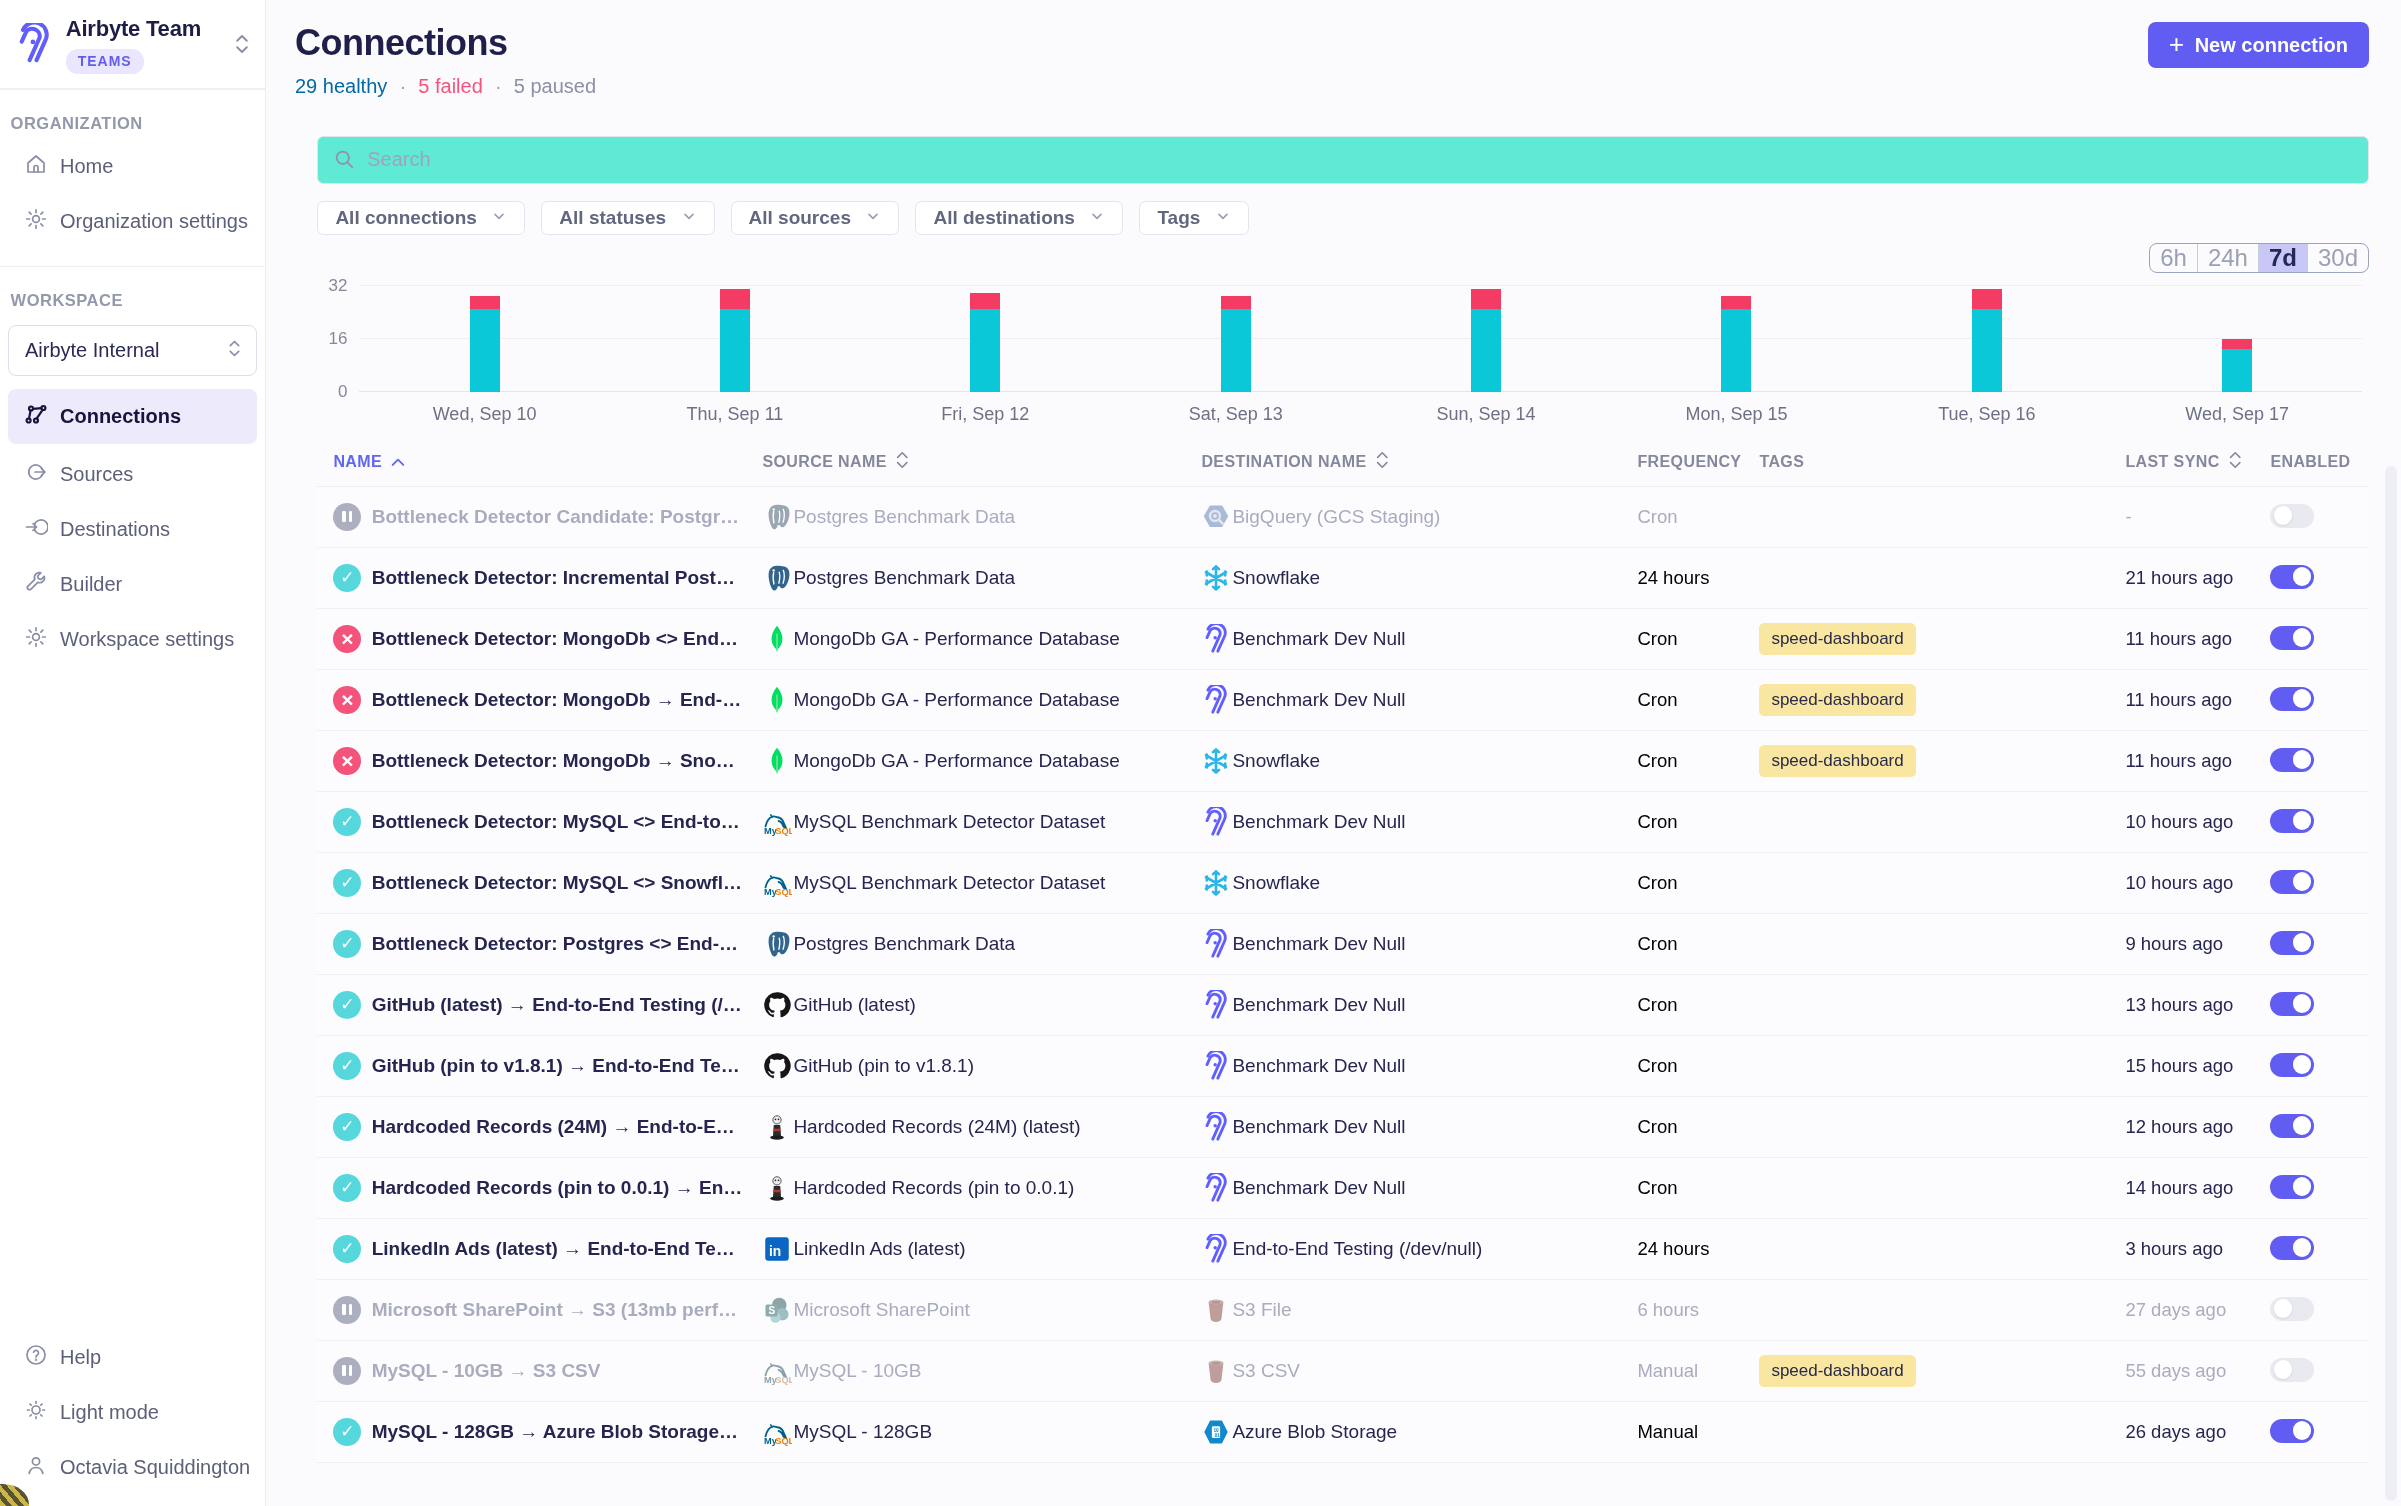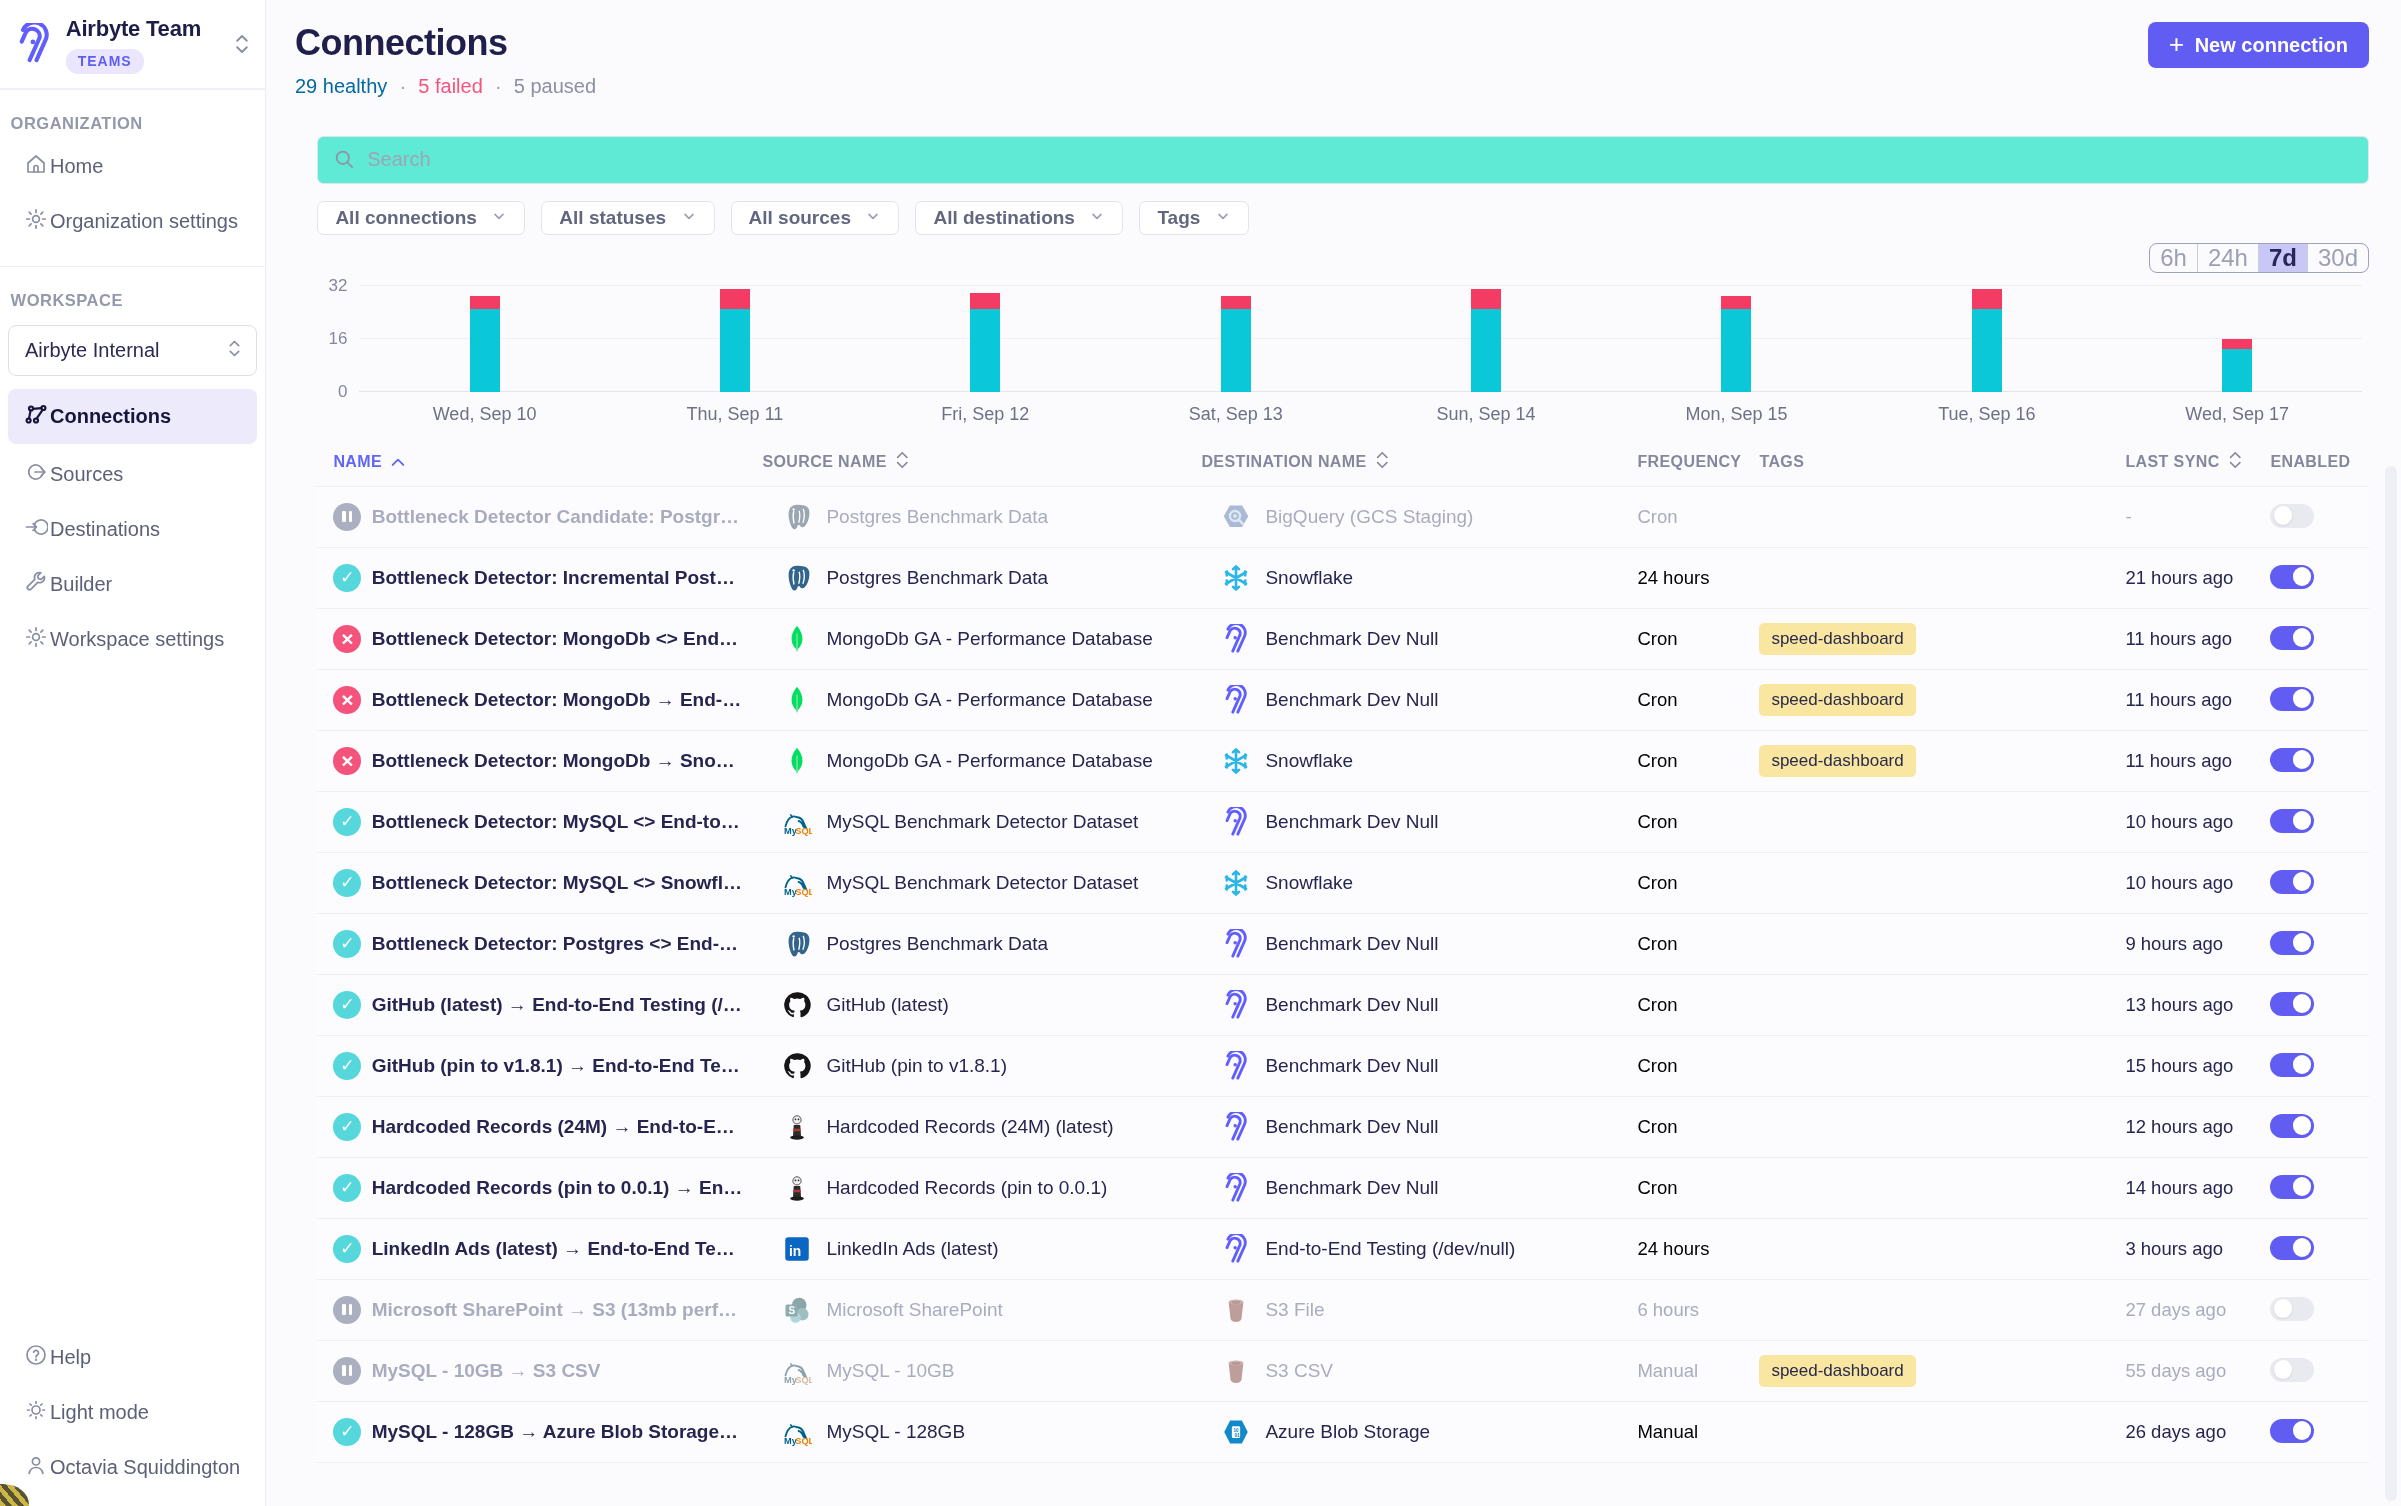--- a/index.html
+++ b/index.html
@@ -10,21 +10,21 @@
   
   .sidebar { width:266px; min-width:266px; height:100%; background:#FFFFFF; border-right:1.3px solid #ECEDF2; display:flex; flex-direction:column; position:relative; }
   .team { display:flex; align-items:center; gap:13.2px; padding:16px 13.2px 14.5px 14.5px; }
   .team svg.logo { width:38px; height:41px; }
   .team-meta { flex:1; }
   .team-name { font-size:22px; font-weight:700; color:#1E1D47; letter-spacing:-0.2px; }
   .team-badge { display:inline-block; margin-top:6.6px; background:#E9E6FD; color:#615DF2; font-size:14px; font-weight:700; letter-spacing:1px; padding:4.6px 12px; border-radius:12px; }
   .updown svg { width:20px; height:24px; stroke:#8B8FA6; }
   .divider { height:1.3px; background:#EFF0F4; }
   .section-label { font-size:16.5px; font-weight:700; color:#9498AB; letter-spacing:0.5px; margin:24px 0 6.6px 10.6px; }
-  .side-item { display:flex; align-items:center; gap:2px; height:55px; padding-left:24px; font-size:20px; font-weight:500; color:#5C6078; cursor:pointer; }
+  .side-item { display:flex; align-items:center; gap:12px; height:55px; padding-left:24px; font-size:20px; font-weight:500; color:#5C6078; cursor:pointer; }
   .side-item svg { width:24px; height:24px; stroke:#8A8EA4; fill:none; stroke-width:1.7; stroke-linecap:round; stroke-linejoin:round; }
   .side-item.active { background:#ECEAFB; border-radius:8px; margin:2.6px 8px; padding-left:16px; color:#17153B; font-weight:700; height:55px; }
   .side-item.active svg { stroke:#17153B; stroke-width:2.2; }
   .ws-select { margin:8px 8px 10.6px 8px; height:51px; border:1.3px solid #DCDEE9; border-radius:8px; display:flex; align-items:center; justify-content:space-between; padding:0 13.2px 0 16px; font-size:20px; color:#2A2A52; cursor:pointer; background:#fff; }
   .ws-select svg { width:17px; height:21px; stroke:#8B8FA6; }
   .side-footer { margin-top:auto; padding-bottom:10.6px; }
   .mascot { position:absolute; left:0; bottom:0; width:29px; height:22.4px; background:repeating-linear-gradient(50deg,#C9B23E 0 4.6px,#4F4A26 4.6px 9.2px); border-top-right-radius:90%; opacity:.95; }
 
   
   .main { flex:1; position:relative; padding:22.4px 32px 0 29px; background:#FBFBFD; }
@@ -79,21 +79,21 @@
   .hname svg { width:16px; height:10.6px; stroke:#6066F2; fill:none; stroke-width:2.8; stroke-linecap:round; stroke-linejoin:round; }
   .tbody { margin-top:9.2px; border-top:1.3px solid #EEEFF4; }
   .trow { height:61px; border-bottom:1.3px solid #EEEFF4; cursor:pointer; background:#FCFCFE; }
   .status { width:28px; height:28px; border-radius:50%; display:flex; align-items:center; justify-content:center; color:#fff; font-weight:700; }
   .status.healthy { background:#55D7DC; font-size:17px; }
   .status.failed { background:#F4547C; font-size:21px; line-height:0; }
   .status.paused { background:#ACAFC0; gap:3.3px; }
   .status.paused i { width:3.3px; height:10.6px; background:#fff; border-radius:1.3px; }
   .cell { font-size:19px; color:#26254F; white-space:nowrap; overflow:hidden; text-overflow:ellipsis; padding-right:20px; }
   .cell.cname { font-weight:600; padding-left:5.3px; }
-  .csrc { display:flex; align-items:center; gap:14px;margin-left:20px; }
+  .csrc { display:flex; align-items:center; gap:1px; }
   .cicon { width:30px; height:30px; display:flex; align-items:center; justify-content:center; flex:none; }
   .cicon svg { width:30px; height:30px; }
   .tagchip { display:inline-block; background:#F8E6A1; color:#2A2A4A; font-size:17px; padding:6px 12px; border-radius:5.3px; }
   .sync { font-size:18.5px; color:#26254F; }
   .tgl { width:44px; height:24px; border-radius:12px; position:relative; display:inline-block; cursor:pointer; }
   .tgl i { position:absolute; top:2.6px; width:18.5px; height:18.5px; border-radius:50%; background:#fff; }
   .tgl.on { background:#615DF2; } .tgl.on i { right:3.3px; }
   .tgl.off { background:#E9E9F0; } .tgl.off i { left:3.3px; box-shadow:0 0.7px 2px rgba(0,0,0,.12); }
   .trow.dim .cell, .trow.dim .sync, .trow.dim .freq { color:#A9ACBE; }
   .trow.dim .cicon { filter:grayscale(.55) opacity(.55); }

